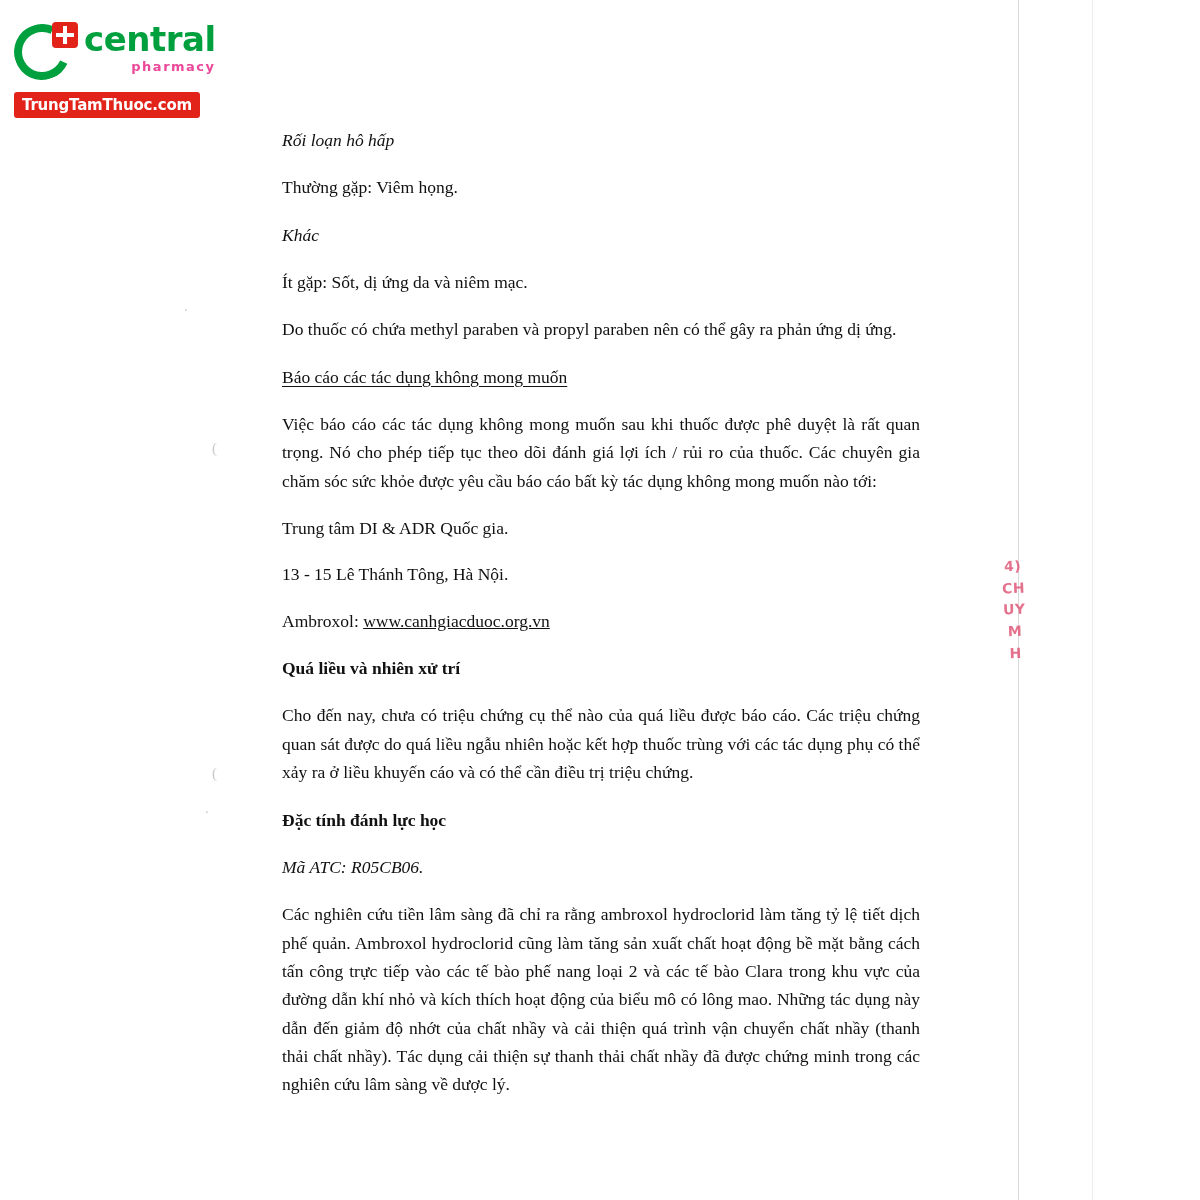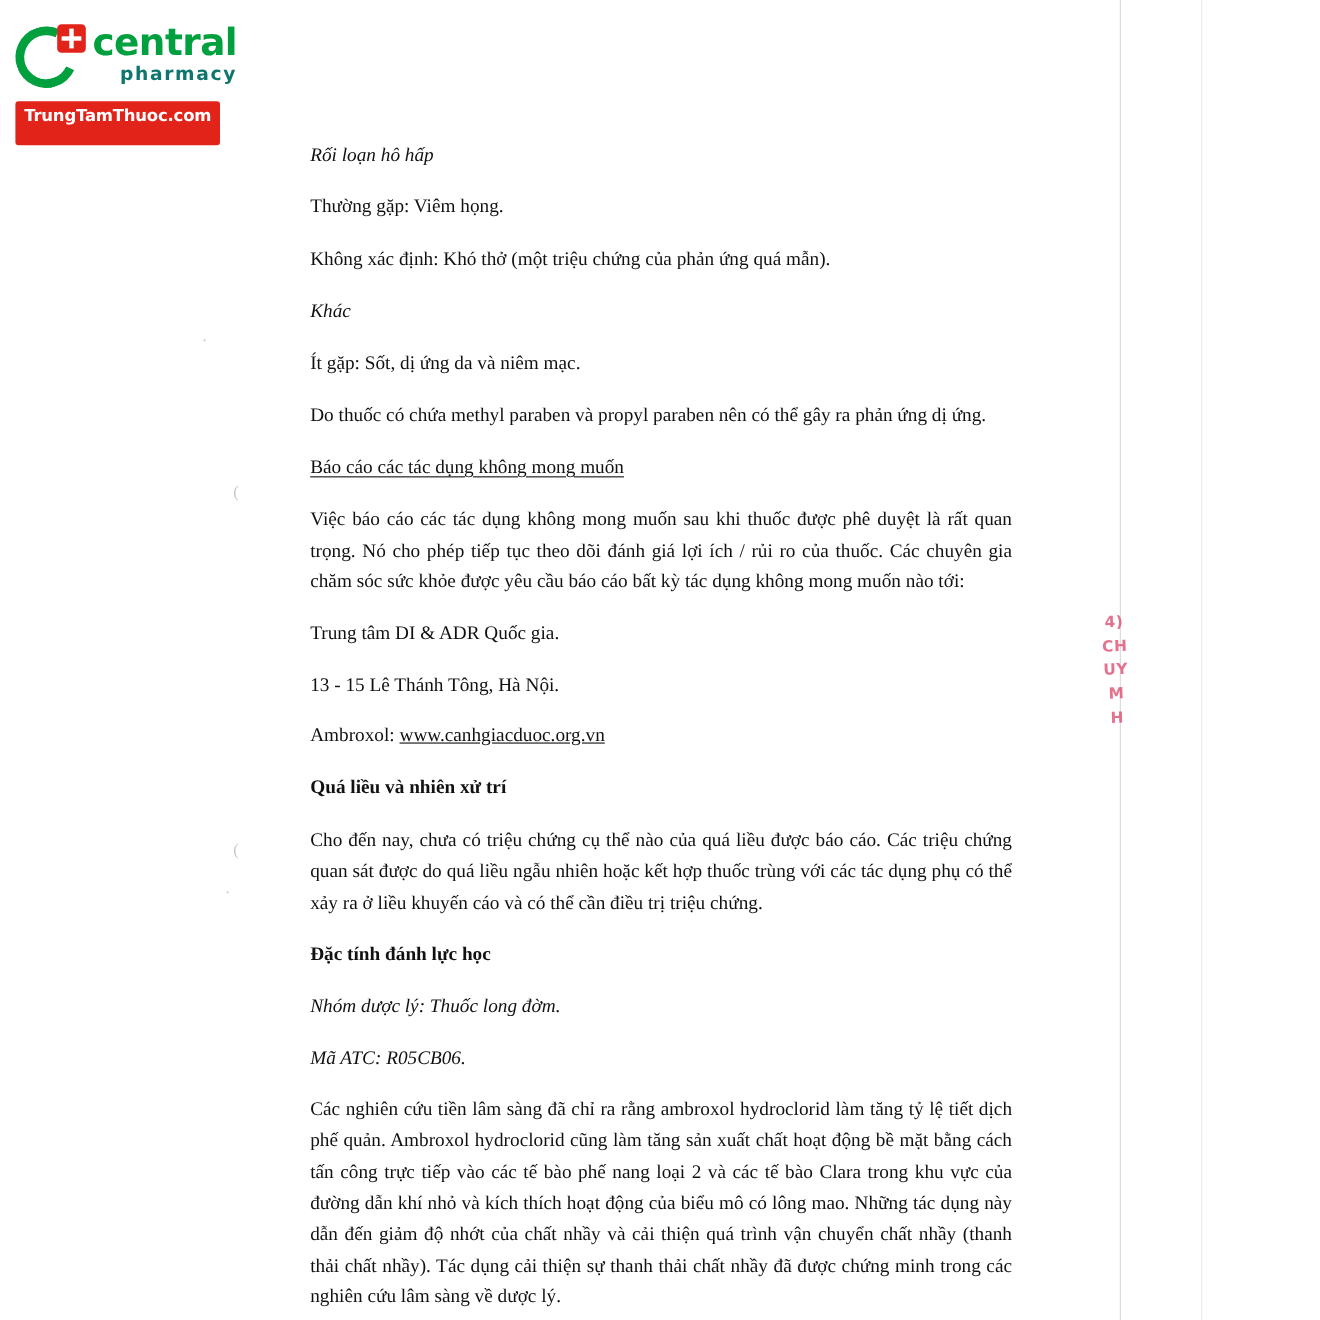--- a/index.html
+++ b/index.html
@@ -76,35 +76,35 @@
   }
   .logo-title {
     font-family: "DejaVu Sans", sans-serif;
     font-size: 34px;
     font-weight: 700;
     color: #00a03e;
     letter-spacing: -0.5px;
   }
   .logo-sub {
     font-family: "DejaVu Sans", sans-serif;
-    font-size: 17px;
-    font-weight: 700;
-    color: #0f766e;
+    font-size: 13px;
+    font-weight: 700;
+    color: #ec4899;
     letter-spacing: 1.5px;
     margin-top: 4px;
     text-align: right;
   }
   .logo-bar {
     margin-top: 8px;
     background: #e2231a;
     color: #ffffff;
     font-family: "DejaVu Sans", sans-serif;
     font-weight: 700;
     font-size: 15px;
-    padding: 4px 8px 18px 8px;
+    padding: 4px 8px 4px 8px;
     border-radius: 3px;
     display: inline-block;
     letter-spacing: -0.2px;
   }
 
   
   .scan-line-right {
     position: absolute;
     top: 0;
     left: 1018px;
@@ -197,28 +197,26 @@
   <div>4)</div>
   <div>CH</div>
   <div>UY</div>
   <div>M</div>
   <div>H</div>
 </div>
 
 <div class="doc">
   <p class="italic">Rối loạn hô hấp</p>
   <p>Thường gặp: Viêm họng.</p>
-  <p>Không xác định: Khó thở (một triệu chứng của phản ứng quá mẫn).</p>
   <p class="italic">Khác</p>
   <p>Ít gặp: Sốt, dị ứng da và niêm mạc.</p>
   <p>Do thuốc có chứa methyl paraben và propyl paraben nên có thể gây ra phản ứng dị ứng.</p>
   <p class="underline-head">Báo cáo các tác dụng không mong muốn</p>
   <p>Việc báo cáo các tác dụng không mong muốn sau khi thuốc được phê duyệt là rất quan trọng. Nó cho phép tiếp tục theo dõi đánh giá lợi ích / rủi ro của thuốc. Các chuyên gia chăm sóc sức khỏe được yêu cầu báo cáo bất kỳ tác dụng không mong muốn nào tới:</p>
   <p class="tight">Trung tâm DI &amp; ADR Quốc gia.</p>
   <p class="tight">13 - 15 Lê Thánh Tông, Hà Nội.</p>
   <p><span>Ambroxol: </span><a href="#">www.canhgiacduoc.org.vn</a></p>
   <p class="bold">Quá liều và nhiên xử trí</p>
   <p>Cho đến nay, chưa có triệu chứng cụ thể nào của quá liều được báo cáo. Các triệu chứng quan sát được do quá liều ngẫu nhiên hoặc kết hợp thuốc trùng với các tác dụng phụ có thể xảy ra ở liều khuyến cáo và có thể cần điều trị triệu chứng.</p>
   <p class="bold">Đặc tính đánh lực học</p>
-  <p class="italic tight">Nhóm dược lý: Thuốc long đờm.</p>
   <p class="italic">Mã ATC: R05CB06.</p>
   <p>Các nghiên cứu tiền lâm sàng đã chỉ ra rằng ambroxol hydroclorid làm tăng tỷ lệ tiết dịch phế quản. Ambroxol hydroclorid cũng làm tăng sản xuất chất hoạt động bề mặt bằng cách tấn công trực tiếp vào các tế bào phế nang loại 2 và các tế bào Clara trong khu vực của đường dẫn khí nhỏ và kích thích hoạt động của biểu mô có lông mao. Những tác dụng này dẫn đến giảm độ nhớt của chất nhầy và cải thiện quá trình vận chuyển chất nhầy (thanh thải chất nhầy). Tác dụng cải thiện sự thanh thải chất nhầy đã được chứng minh trong các nghiên cứu lâm sàng về dược lý.</p>
 </div>
 
 </body></html>

